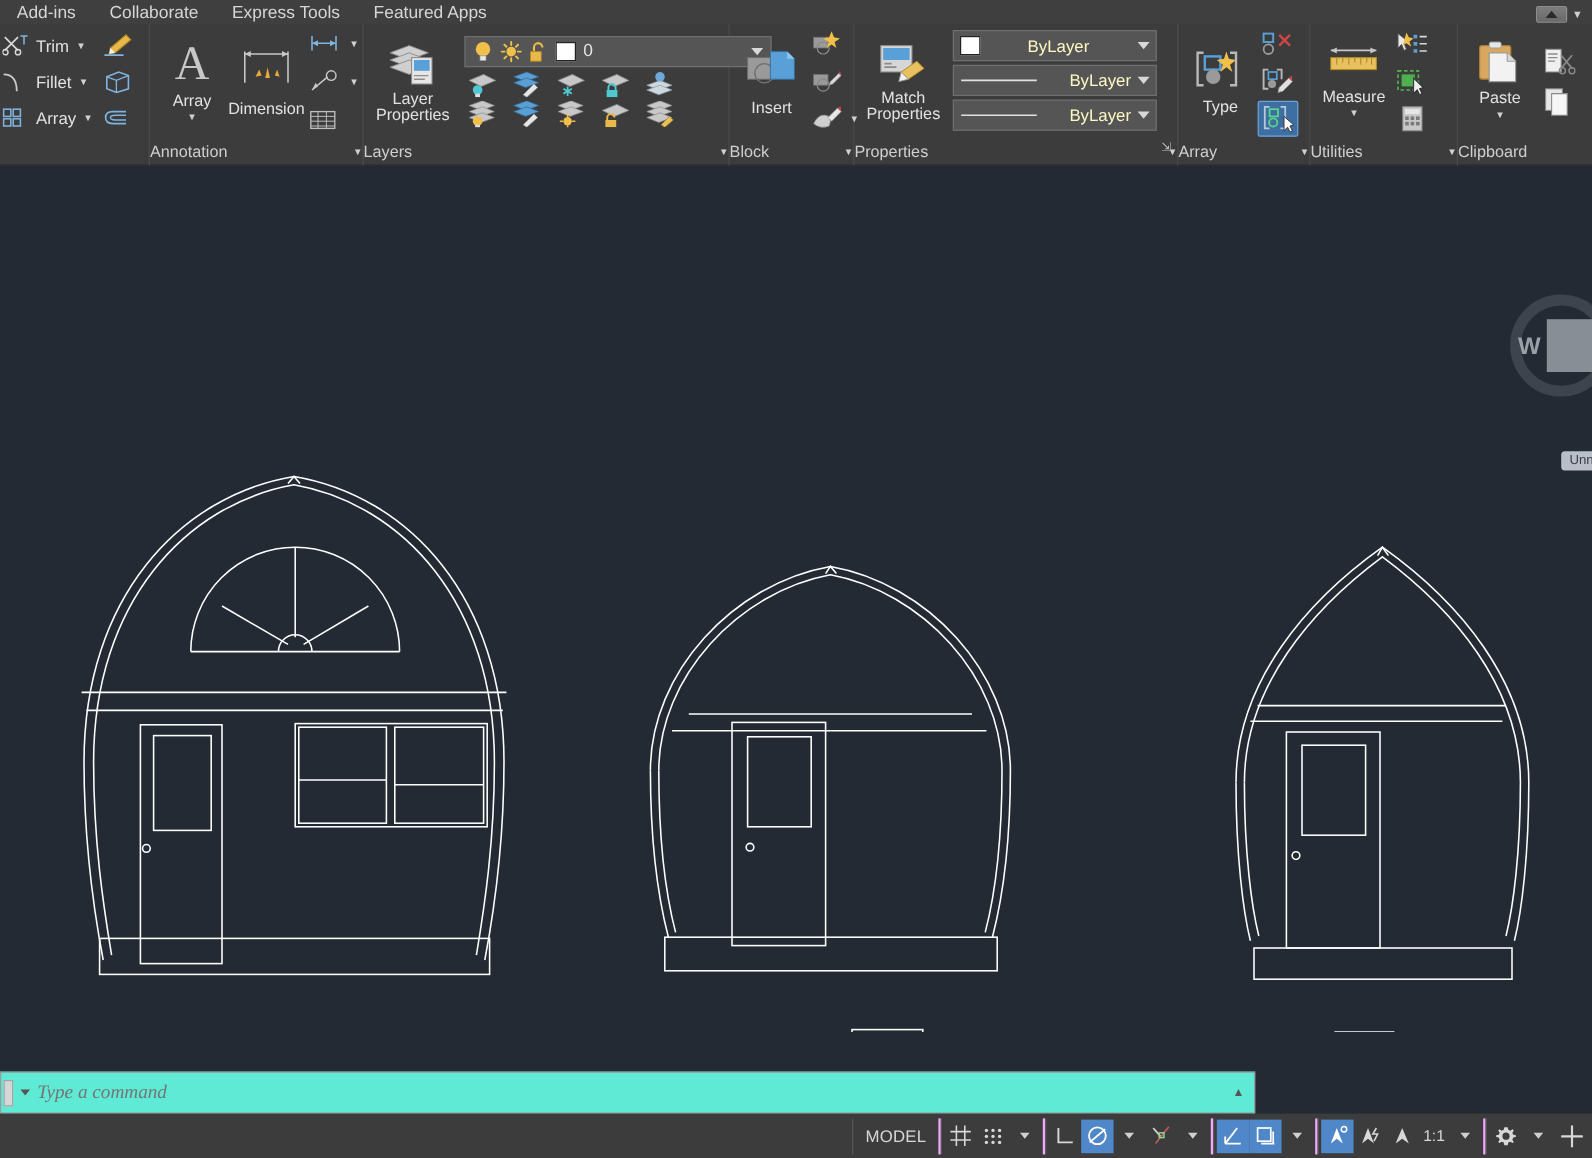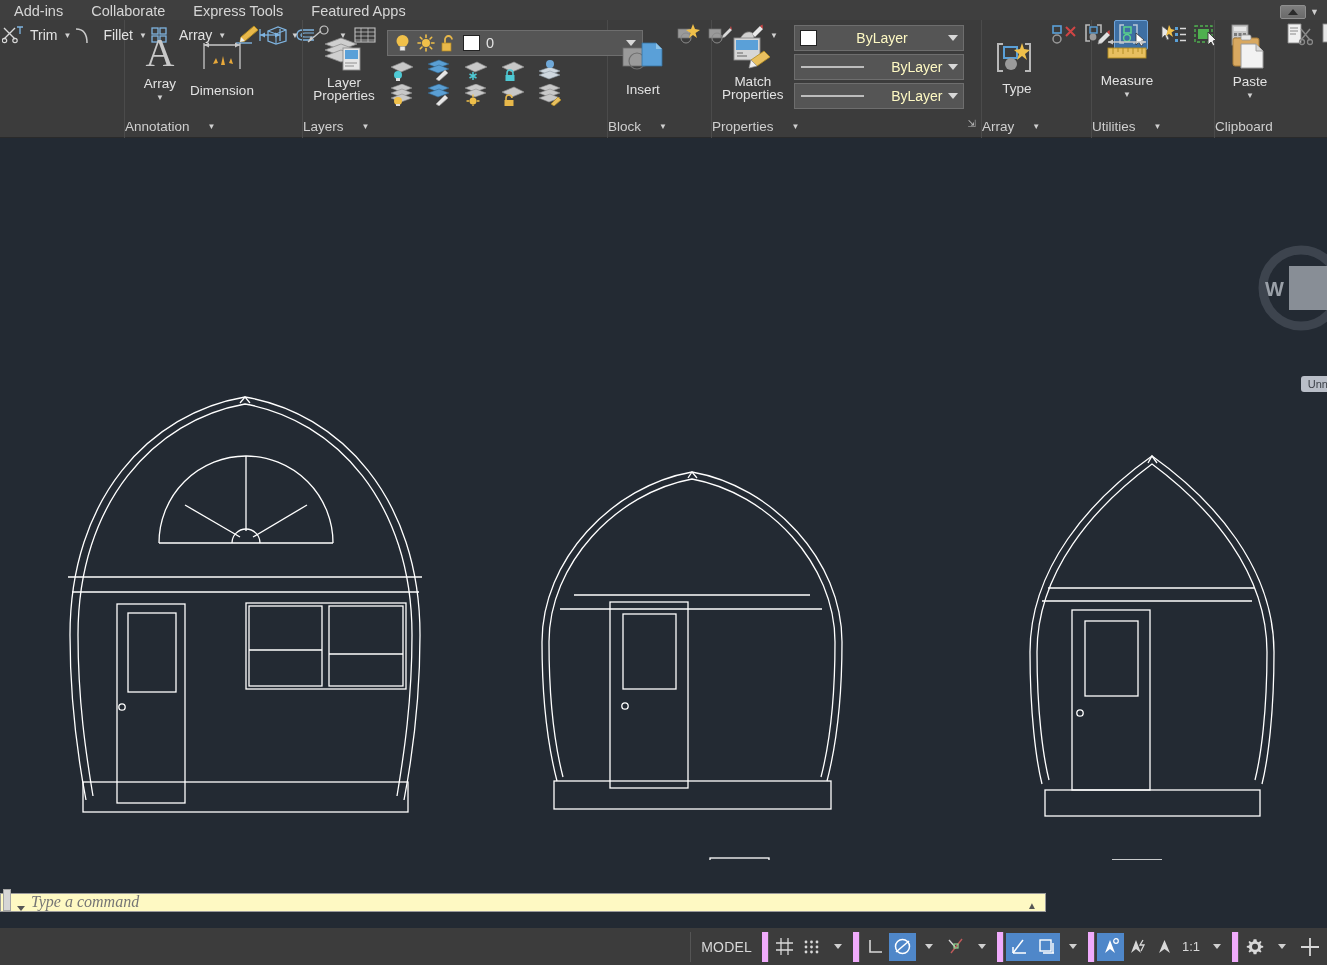--- a/index.html
+++ b/index.html
@@ -40,42 +40,42 @@
   }
   .panel {
     position: relative; height: 118px;
     border-right: 1px solid #4b4b4b;
     display: flex; flex-direction: column;
   }
   .panel-body { flex: 1; display: flex; align-items: center; padding: 0 6px; }
   .panel-title {
     height: 22px; line-height: 22px; text-align: center;
     color: #cfcfcf; font-size: 13.5px;
-    display: flex; align-items: center; justify-content: flex-start; gap: 18px;
+    display: flex; align-items: center; justify-content: space-between; gap: 2px;
   }
   .panel-title .pcaret { font-size: 8px; color: #d0d0d0; }
   .panel-title .pdiag { position:absolute; right:5px; bottom:3px; font-size:10px; color:#bdbdbd;}
 
   
   .bigbtn {
     display:flex; flex-direction:column; align-items:center; justify-content:center;
     min-width:58px; padding: 2px 4px; color:#e2e2e2; font-size:13.5px;
     line-height: 15px; text-align:center;
   }
   .bigbtn .lbl { margin-top:2px; white-space: nowrap; }
   .bigbtn .dc { font-size: 8px; margin-top:-1px; color:#d0d0d0;}
 
   .rowbtn {
     display:flex; align-items:center; gap:6px; color:#e2e2e2; font-size:14px;
     height: 30px; padding: 0 2px;
   }
   .rowbtn .cap { font-size:8px; color:#d0d0d0; }
   .icn { display:flex; align-items:center; justify-content:center; }
 
-  .col3 { display:flex; justify-content:center; height:96px; }
+  .col3 { display:flex; flex-direction:column; justify-content:center; height:96px; }
 
   
   .layerbox {
     width: 256px; height: 26px; background:#555; border:1px solid #6e6e6e;
     display:flex; align-items:center; gap:6px; padding: 0 6px;
   }
   .layerbox .lname { color:#e3e3e3; font-size:14.5px; flex:1; }
   .swatch-white { width:17px; height:16px; background:#fff; border:1px solid #222; }
   .dd-arrow { width:0;height:0;border-left:5px solid transparent;border-right:5px solid transparent;border-top:6px solid #d8d8d8;}
 
@@ -101,42 +101,42 @@
     font-family:"Liberation Sans", sans-serif;
   }
   .ucs-chip {
     position:absolute; right:-8px; top:208px;
     background:#b9bec8; color:#3a3f47; font-size:11px;
     padding:2px 7px; border-radius:3px; white-space:nowrap;
   }
 
   
   .cmdline {
-    position:absolute; left:0; top:893px; width:1046px; height:19px;
-    background:#fef9c3; border:1px solid #9a9a9a;
-    display:flex; align-items:flex-end; gap:6px; padding-left:2px;
+    position:absolute; left:0; top:893px; width:1046px; height:35px;
+    background:#5eead4; border:1px solid #9a9a9a;
+    display:flex; align-items:center; gap:6px; padding-left:2px;
   }
   .cmd-hist {
     width:8px; height:22px; background:#d6d6d6; border:1px solid #a5a5a5;
   }
   .cmd-caret { width:0;height:0;border-left:4px solid transparent;border-right:4px solid transparent;border-top:5px solid #555;}
   .cmd-input {
     flex:1; border:none; background:transparent; outline:none;
     font-family:"Liberation Serif", serif; font-style:italic; font-size:16px; color:#6e6e6e;
   }
   .cmd-up { color:#555; font-size:10px; margin-right:8px;}
 
   
   .statusbar {
     position:absolute; left:0; top:928px; width:1327px; height:37px;
     background:#3c3c3c; display:flex; align-items:center; justify-content:flex-end;
   }
   .sb-group {
     display:flex; align-items:center; height:30px;
-    border-left:1px solid #555; border-right:6px solid #f0abfc; padding: 0 2px;
+    border-left:1px solid #555; border-right:2px solid #f0abfc; padding: 0 2px;
   }
   .sb-item {
     display:flex; align-items:center; justify-content:center;
     min-width:26px; height:28px; padding:0 4px; color:#d8d8d8; font-size:13px;
   }
   .sb-item.on { background:#4f87c9; }
   .sb-model { font-size:14px; letter-spacing:0.2px; padding:0 8px;}
   .sb-caret { width:0;height:0;border-left:4px solid transparent;border-right:4px solid transparent;border-top:5px solid #d0d0d0; margin:0 3px;}
   .sb-scale { font-size:13px; padding:0 2px;}
 </style>

